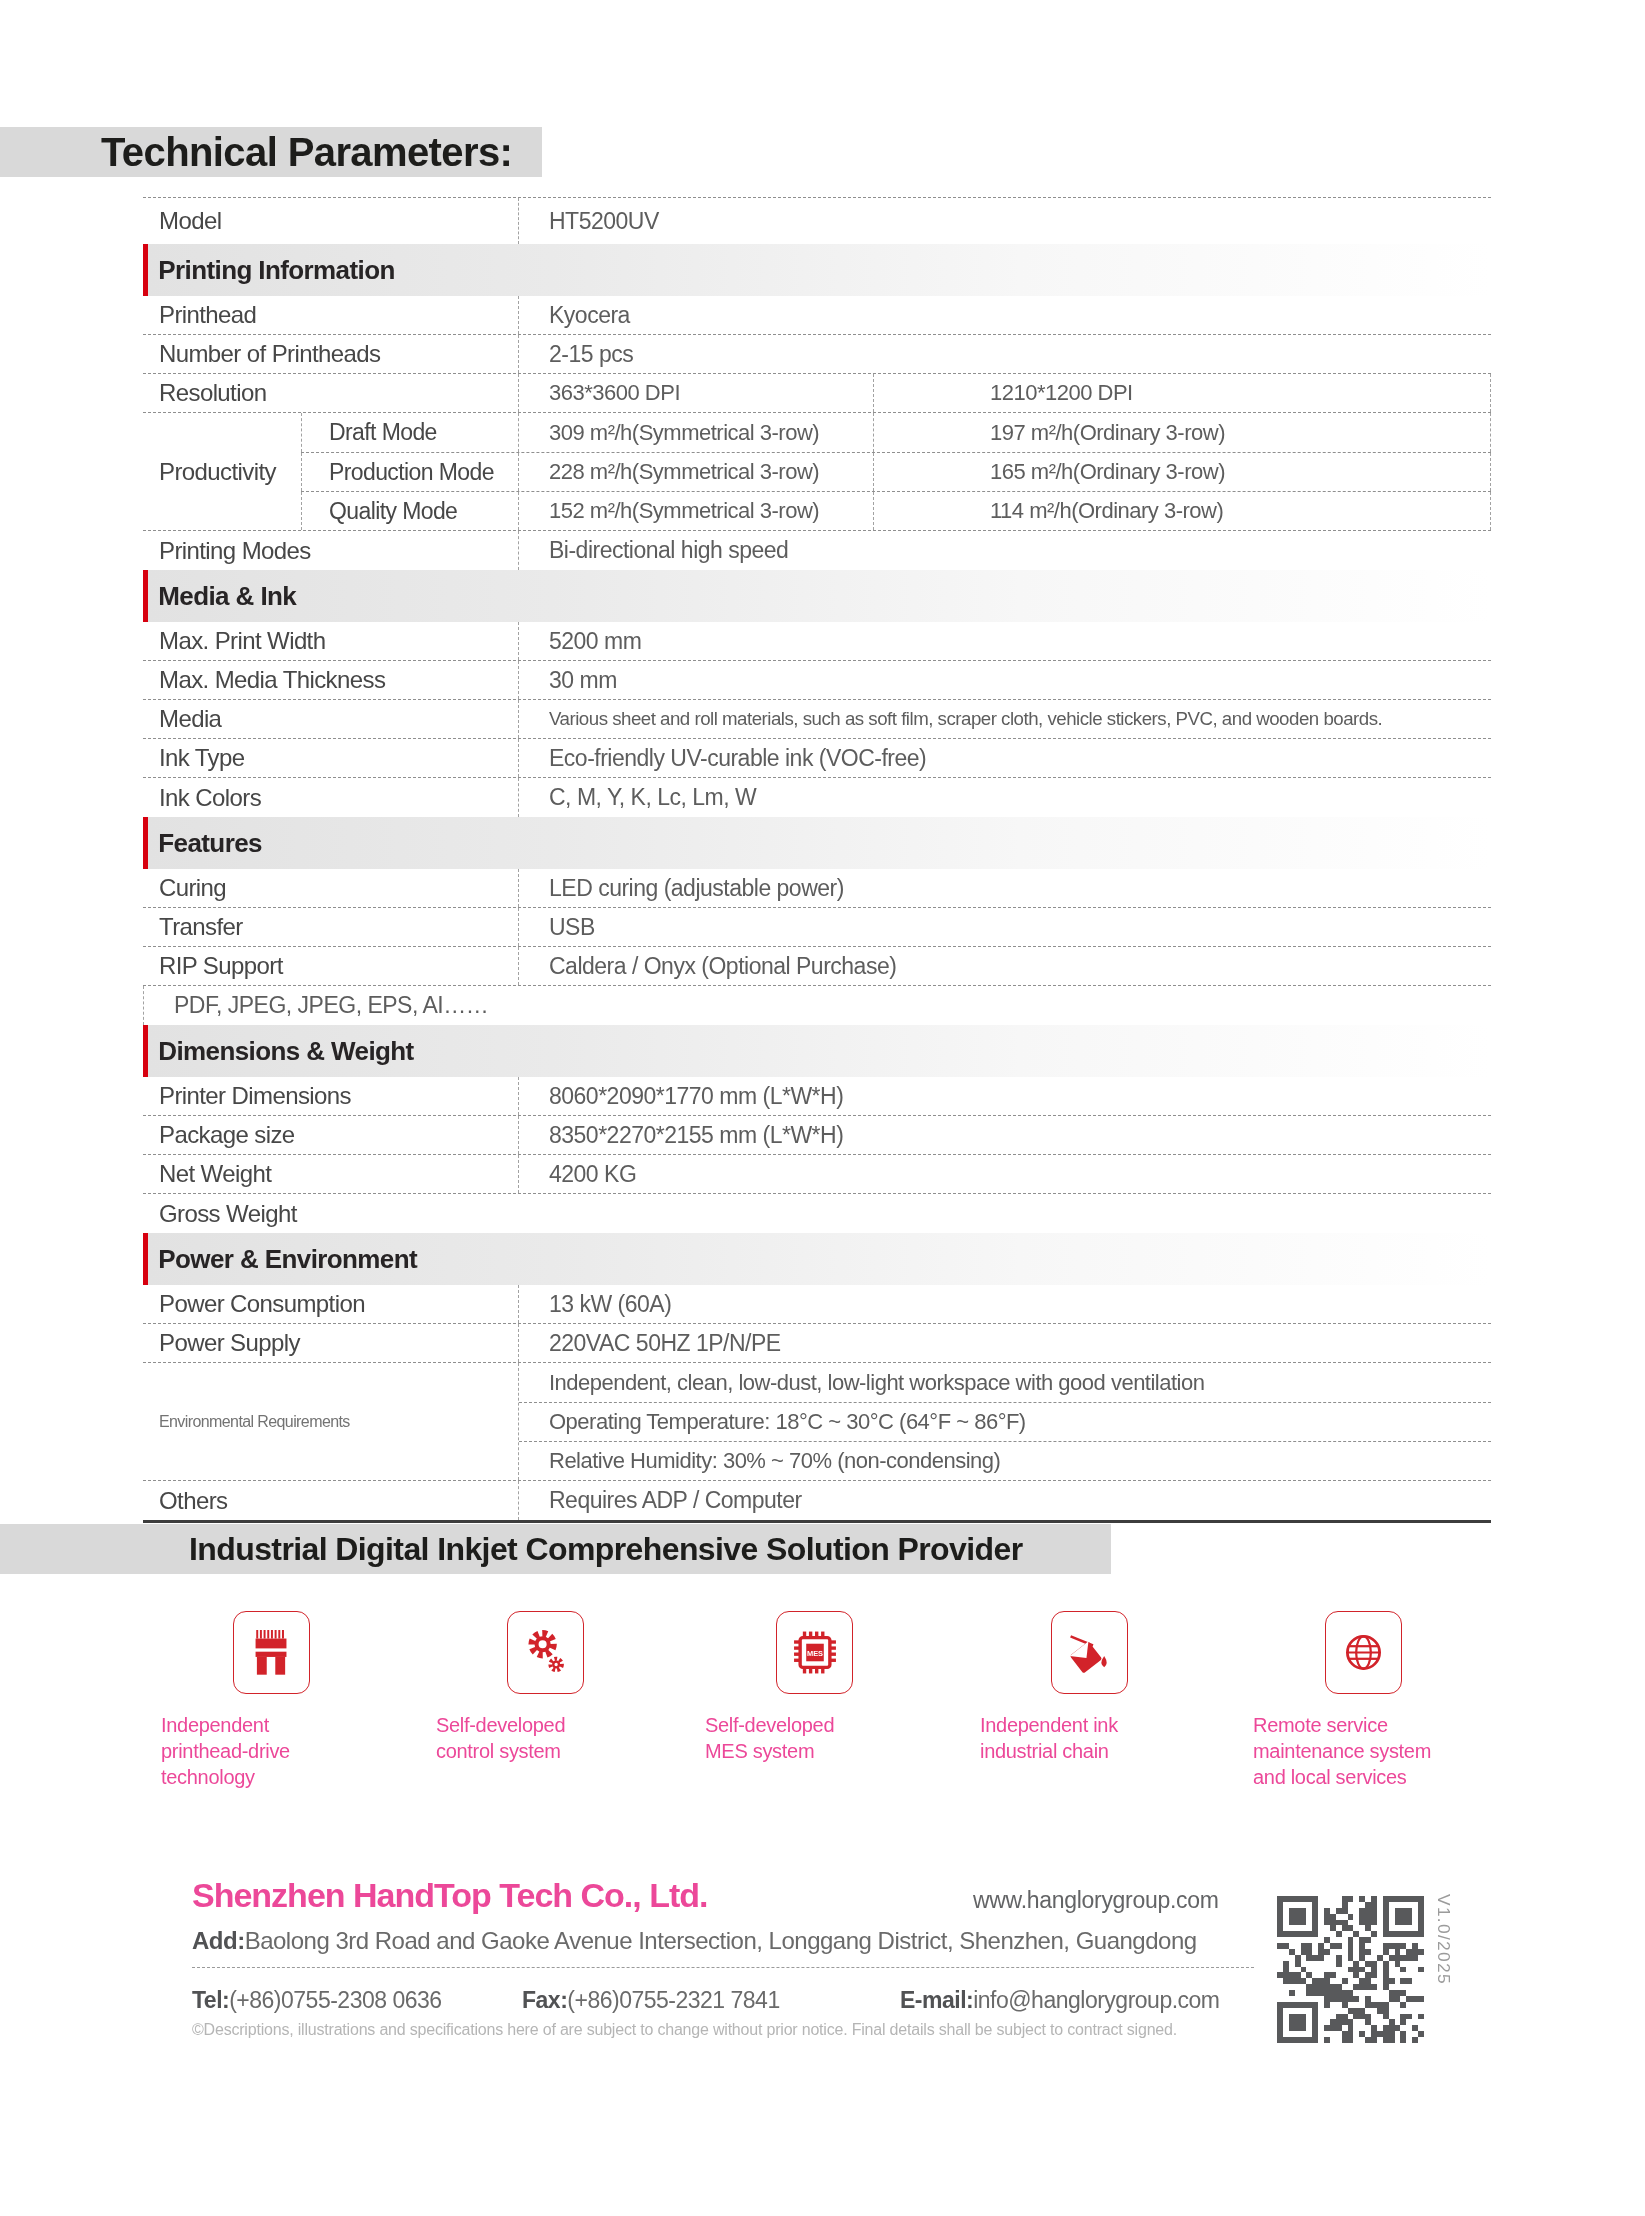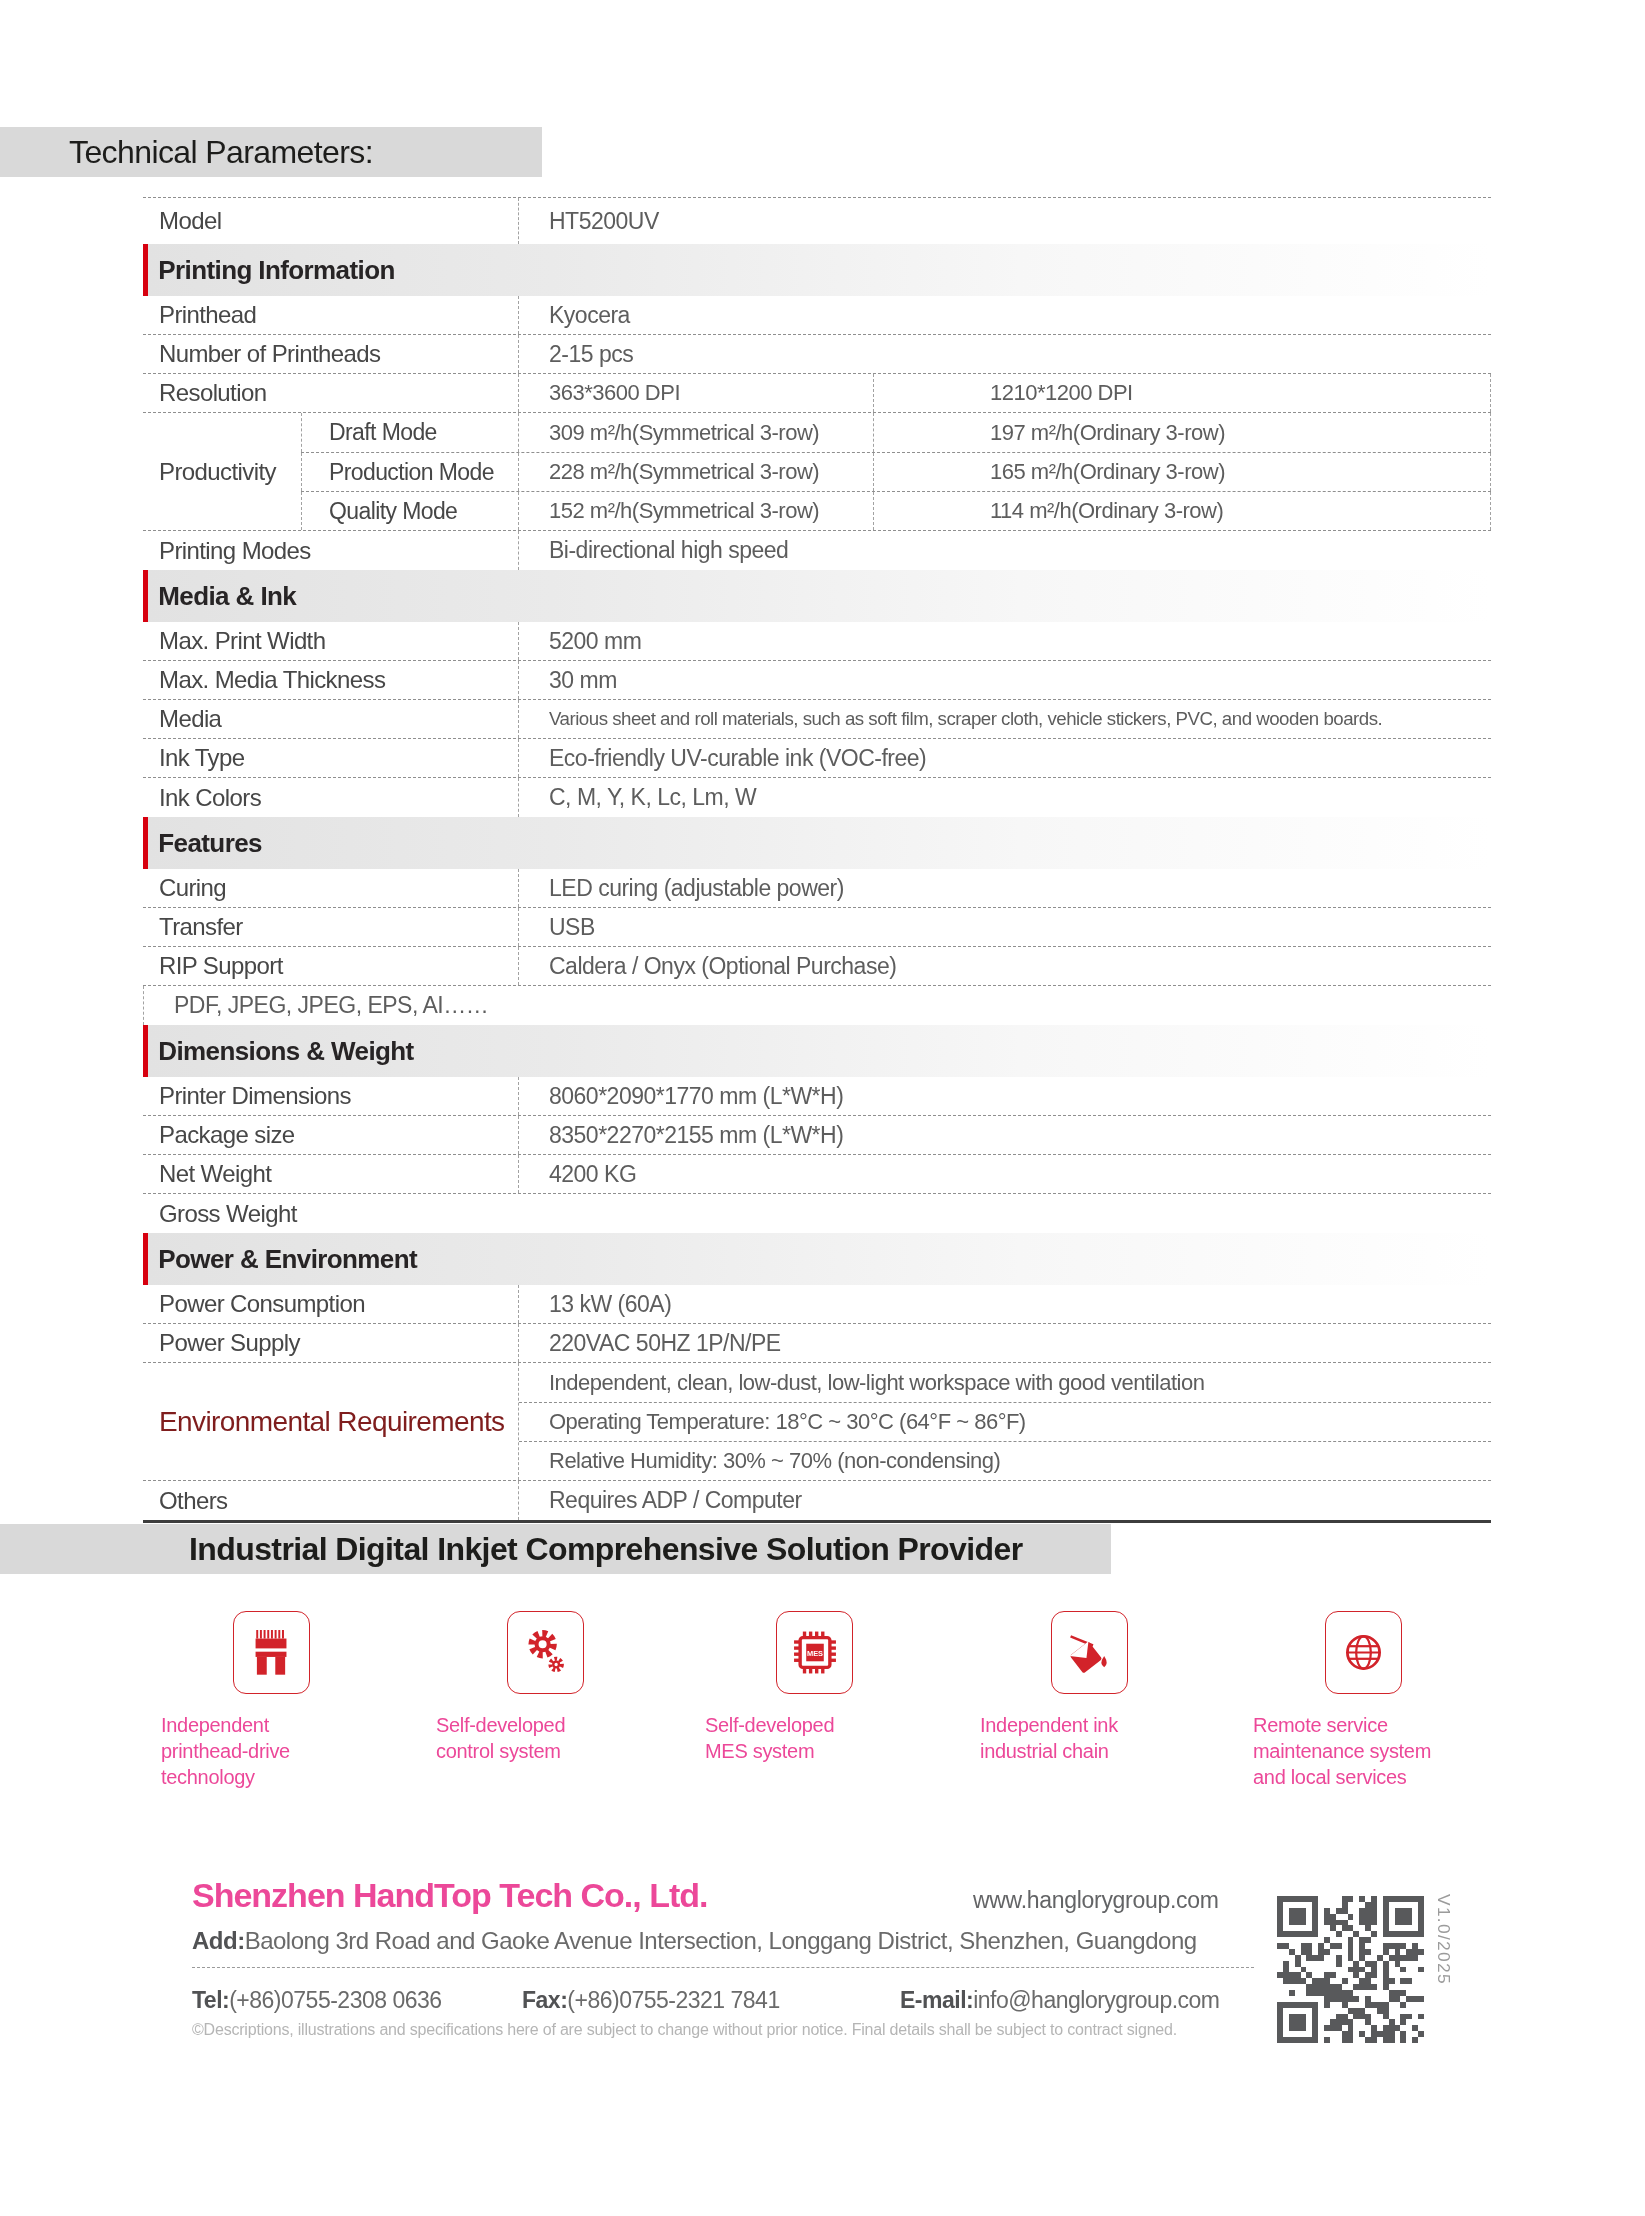--- a/index.html
+++ b/index.html
@@ -1,21 +1,21 @@
 <!DOCTYPE html>
 <html style="font-size:10.3px"><head>
 <meta charset="utf-8">
 <style>
   * { margin:0; padding:0; box-sizing:border-box; }
   body { background:#ffffff; font-family:"Liberation Sans", sans-serif; }
   .page { position:relative; width:1646px; height:2216px; background:#ffffff; overflow:hidden; }
 
   
   .title-bar { position:absolute; left:0; top:127px; width:542px; height:50px; background:#d9d9d9; }
-  .title-bar .t { line-height:50px; padding-left:69px; font-size:32px; font-weight:normal;
+  .title-bar .t { line-height:50px; padding-left:101px; font-size:40px; font-weight:bold;
                   color:#1d1d1b; letter-spacing:-0.6px; white-space:nowrap; }
 
   
   .spec { position:absolute; left:143px; top:197px; width:1348px;
           border-top:1.3px dashed #8f8f8f; border-bottom:3.9px solid #3d3d3d; }
   .r { display:flex; align-items:stretch; min-height:39px; }
   .r.h72 { min-height:46px; }
   .r.dash { border-bottom:1.3px dashed #8f8f8f; }
   .lab { width:375px; display:flex; align-items:center; padding-left:16px;
          font-size:24px; color:#474747; letter-spacing:-0.6px; }
@@ -33,21 +33,21 @@
   .grp { display:flex; border-bottom:1.3px dashed #8f8f8f; }
   .grp .glab { width:158px; display:flex; align-items:center; padding-left:16px;
                font-size:24px; color:#474747; letter-spacing:-0.6px; }
   .gsub { flex:1; display:flex; flex-direction:column; }
   .srow { display:flex; height:39px; }
   .srow + .srow { border-top:1.3px dashed #8f8f8f; }
   .srow .mode { width:217px; display:flex; align-items:center; padding-left:27px;
                 border-left:1.3px dashed #a2a2a2; font-size:23px; color:#474747; letter-spacing:-0.6px; }
   .egrp { display:flex; border-bottom:1.3px dashed #8f8f8f; }
   .egrp .glab { width:375px; display:flex; align-items:center; padding-left:16px;
-                font-size:28px; color:#7f1d1d; letter-spacing:-0.6px; }
+                font-size:16px; color:#737373; letter-spacing:-0.6px; }
   .esub { flex:1; display:flex; flex-direction:column; border-left:1.3px dashed #a2a2a2; }
   .erow { height:39px; display:flex; align-items:center; padding-left:30px;
           font-size:22px; color:#5d5d5d; letter-spacing:-0.5px; }
   .erow + .erow { border-top:1.3px dashed #8f8f8f; }
 
   
   .banner { position:absolute; left:0; top:1524px; width:1111px; height:50px; background:#d9d9d9; }
   .banner .t { line-height:50px; padding-left:150px; font-size:32px; font-weight:bold;
                color:#1d1d1b; letter-spacing:-0.6px; white-space:nowrap;margin-left:39px; }
   .ibox { position:absolute; top:1611px; width:77px; height:83px; background:#fff;

